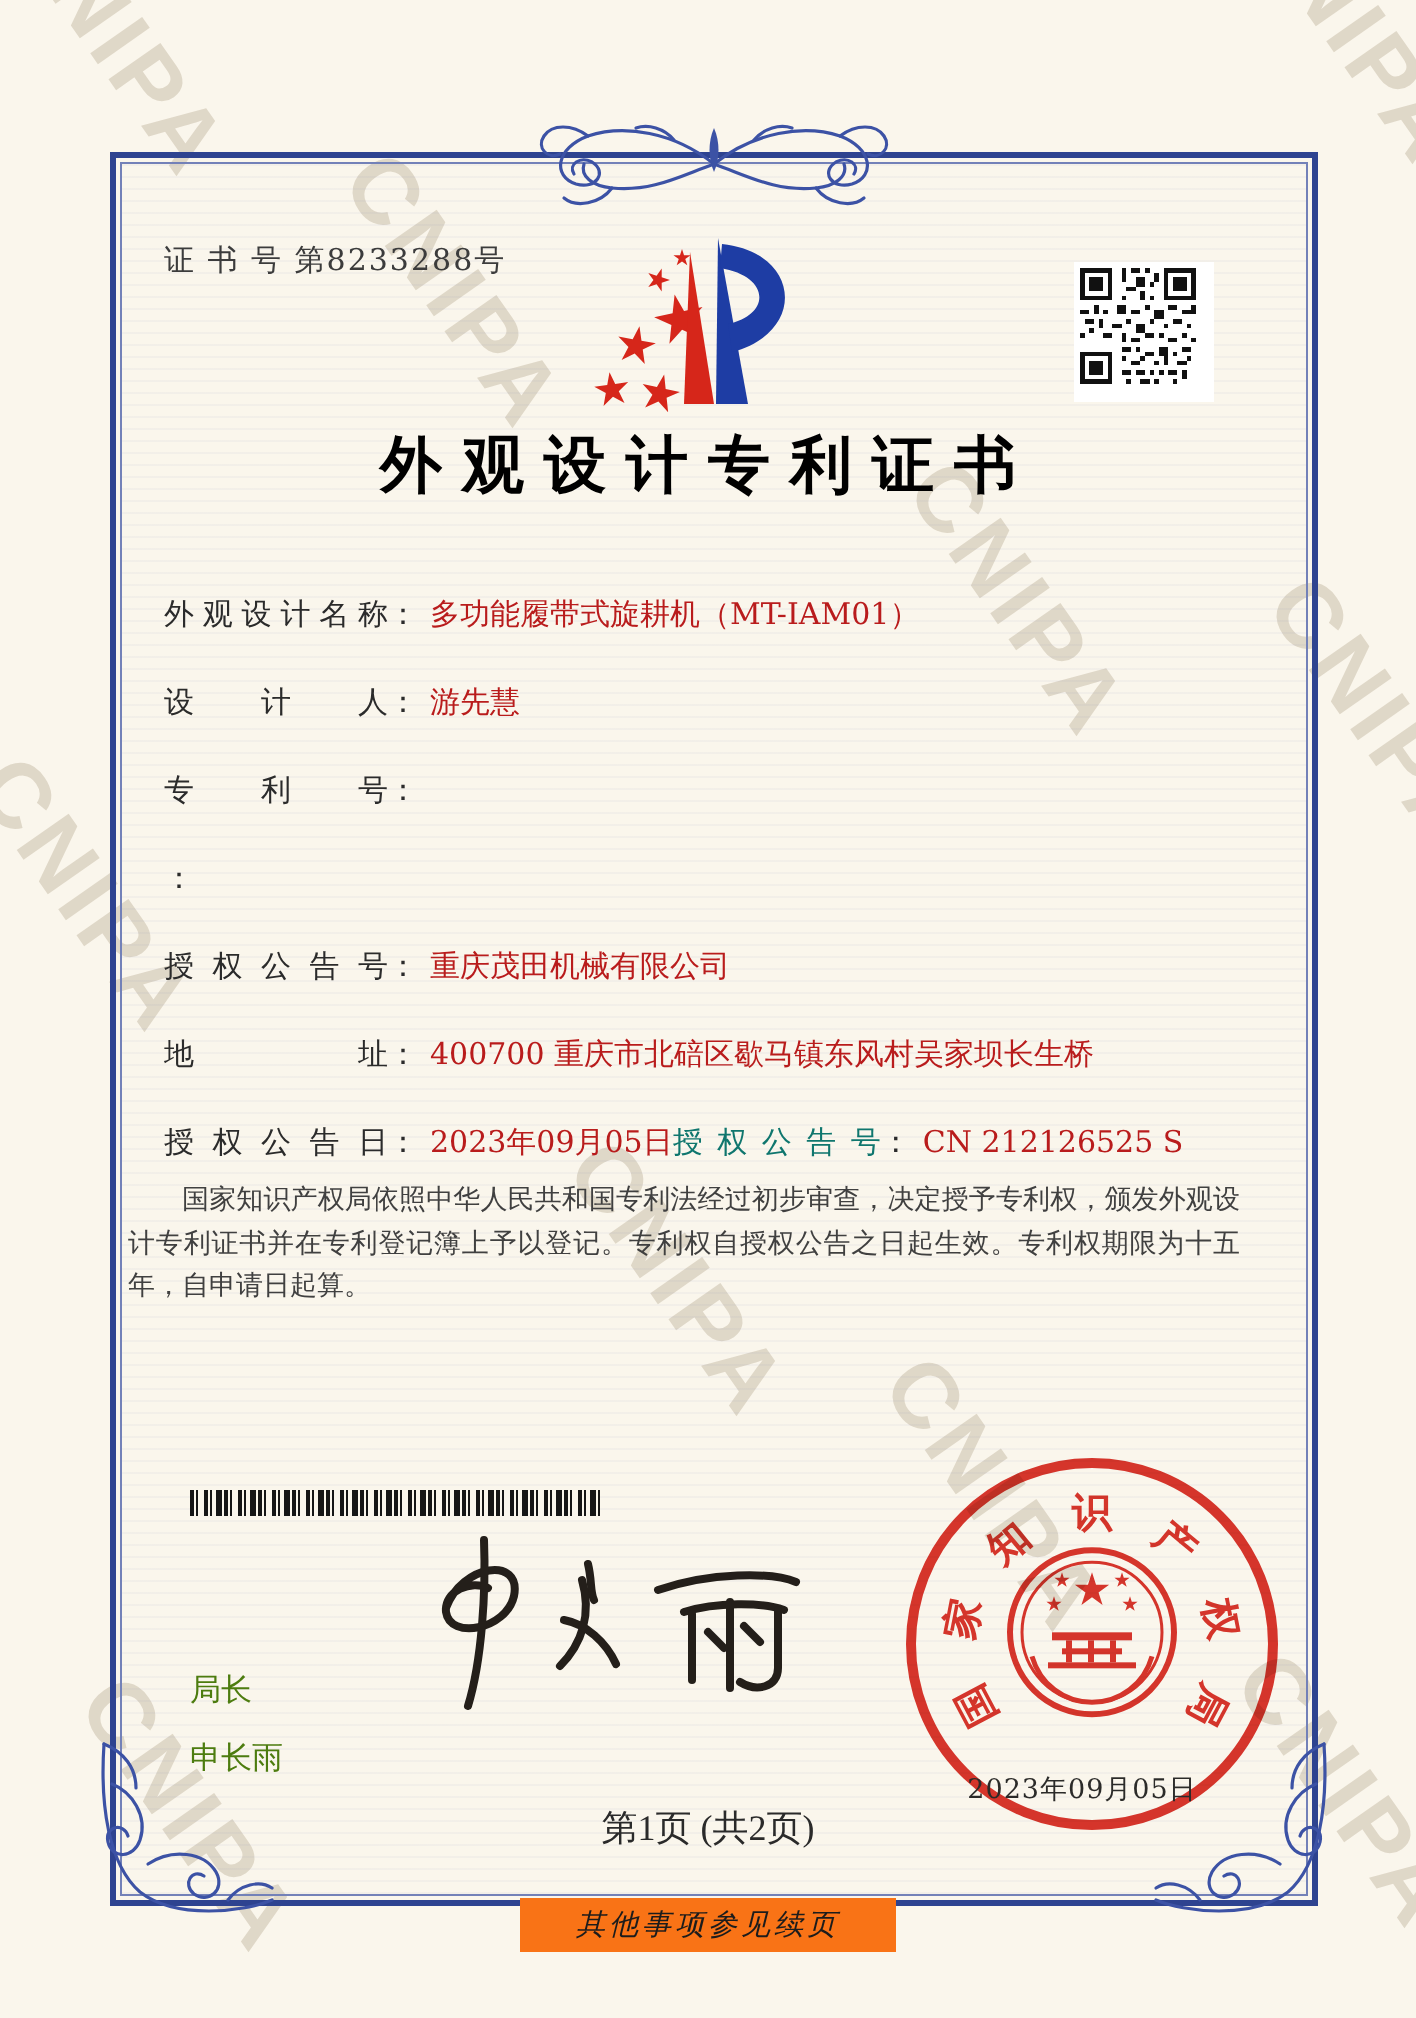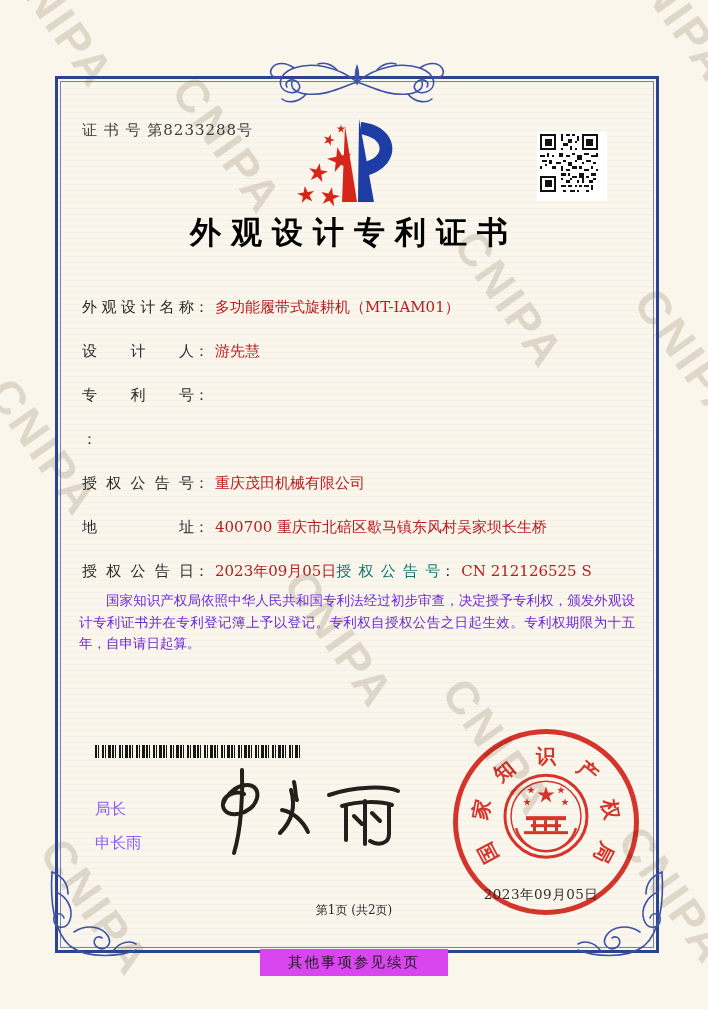--- a/index.html
+++ b/index.html
@@ -24,48 +24,48 @@
   .title{position:absolute;left:0;right:0;top:212px;text-align:center;font-size:31px;font-weight:700;
          letter-spacing:10px;color:#000000;z-index:2;}
   
   .fields{position:absolute;left:82px;top:292px;width:556px;z-index:2;font-size:15px;}
   .frow{display:flex;align-items:center;margin-bottom:14px;line-height:30px;white-space:nowrap;}
   .flb{display:inline-block;width:112px;text-align:justify;text-align-last:justify;color:#2b2b2b;}
   .flb2{display:inline-block;width:104px;text-align:justify;text-align-last:justify;color:#0f766e;margin-left:0;}
   .fcl{color:#2b2b2b;}
   .fvl{margin-left:6px;color:#b91c1c;}
   
-  .bodytext{position:absolute;left:79px;top:590px;width:556px;z-index:2;font-size:13.5px;line-height:21.5px;color:#6d28d9;}
+  .bodytext{position:absolute;left:64px;top:590px;width:556px;z-index:2;font-size:13.5px;line-height:21.5px;color:#404040;}
   .bodytext p{margin:0;text-indent:2em;text-align:justify;}
   
   .barcode{position:absolute;left:95px;top:745px;width:205px;height:13px;z-index:2;
     background:repeating-linear-gradient(90deg,#161616 0 2px,#faf6ec 2px 3px,#161616 3px 4px,#faf6ec 4px 7px,
       #161616 7px 9px,#faf6ec 9px 10px,#161616 10px 11px,#faf6ec 11px 13px,#161616 13px 16px,#faf6ec 16px 17px);}
   
-  .signer{position:absolute;left:95px;top:792px;z-index:2;font-size:15.5px;line-height:34px;color:#8b5cf6;}
+  .signer{position:absolute;left:95px;top:828px;z-index:2;font-size:15.5px;line-height:34px;color:#4d7c0f;}
   .sig-script{position:absolute;left:195px;top:760px;z-index:2;}
   
   .seal{position:absolute;left:453px;top:729px;width:176px;height:176px;border:5px solid #d7271e;border-radius:50%;
         z-index:4;opacity:.93;mix-blend-mode:multiply;}
   .sc{position:absolute;left:50%;top:50%;width:24px;height:24px;margin:-12px 0 0 -12px;text-align:center;
       font-size:20px;font-weight:700;color:#d7271e;line-height:24px;}
   .sc0{transform:rotate(-118deg) translateY(-66px);}
   .sc1{transform:rotate(-79deg) translateY(-66px);}
   .sc2{transform:rotate(-39.5deg) translateY(-66px);}
   .sc3{transform:rotate(0deg) translateY(-66px);}
   .sc4{transform:rotate(39.5deg) translateY(-66px);}
   .sc5{transform:rotate(79deg) translateY(-66px);}
   .sc6{transform:rotate(118deg) translateY(-66px);}
   .emblem{position:absolute;left:50%;top:50%;transform:translate(-50%,-54%);}
   .seal-date{position:absolute;left:-10px;right:0;bottom:6px;text-align:center;font-size:13.5px;color:#1c1c1c;
              letter-spacing:.5px;z-index:5;}
   
-  .pagenum{position:absolute;left:0;right:0;top:902px;text-align:center;font-size:12px;color:#2a2a2a;z-index:2;}
-  .note{position:absolute;left:50%;top:949px;transform:translateX(-50%);background:#d946ef;
-        padding:4px 28px;font-size:14.5px;color:#1c1c1c;z-index:5;letter-spacing:2px;white-space:nowrap;}
+  .pagenum{position:absolute;left:0;right:0;top:902px;text-align:center;font-size:18px;color:#2a2a2a;z-index:2;font-family:Liberation Serif, serif;}
+  .note{position:absolute;left:50%;top:949px;transform:translateX(-50%);background:#f97316;
+        padding:4px 28px;font-size:14.5px;color:#1c1c1c;z-index:5;letter-spacing:2px;white-space:nowrap;font-style:italic;}
 </style>
 </head>
 <body>
 
 <div class="page">
 
   <span class="wm" style="left:-18px;top:-8px">CNIPA</span>
   <span class="wm" style="left:600px;top:-14px">CNIPA</span>
   <span class="wm" style="left:150px;top:118px">CNIPA</span>
   <span class="wm" style="left:432px;top:272px">CNIPA</span>

